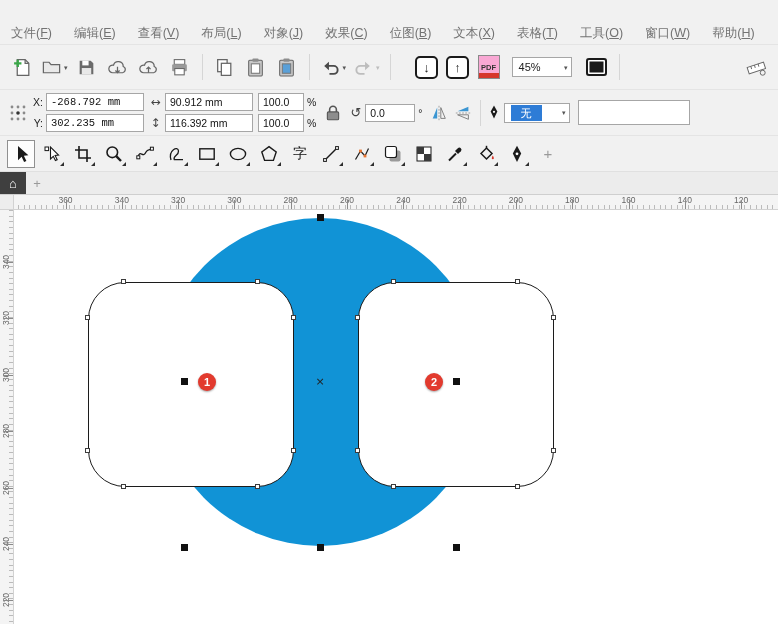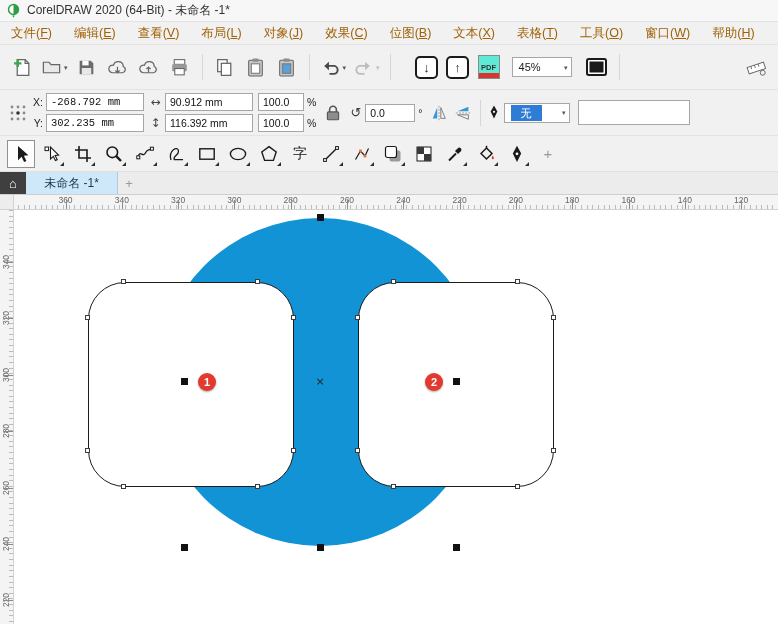--- a/index.html
+++ b/index.html
@@ -6,31 +6,31 @@
   html,body{background:#fff;}
   body{font-family:"Liberation Sans","DejaVu Sans",sans-serif;color:#222;}
   .app{position:relative;width:778px;height:624px;background:#F1F1F1;overflow:hidden;}
 
   
   .titlebar{position:absolute;left:0;top:0;width:778px;height:22px;background:#F7F7F7;border-bottom:1px solid #E2E2E2;display:flex;align-items:center;padding:0 6px;font-size:12px;color:#333;}
   .titlebar svg{width:15px;height:15px;margin-right:6px;}
 
   
   .menubar{position:absolute;left:0;top:22px;width:778px;height:22px;background:#F1F1F1;display:flex;align-items:center;font-size:12.5px;}
-  .menu-item{padding:0 11px;height:22px;line-height:22px;color:#a16207;cursor:default;}
+  .menu-item{padding:0 11px;height:22px;line-height:22px;color:#737373;cursor:default;}
   .menu-item u{text-decoration:underline;}
 
   
   .toolbar{position:absolute;left:0;top:44px;width:778px;height:45px;background:#F1F1F1;border-top:1px solid #E4E4E4;display:flex;align-items:center;padding:0 8px;gap:3px;}
   .tbtn{border:none;background:transparent;display:flex;align-items:center;justify-content:center;height:34px;min-width:28px;padding:0 2px;}
   .tbtn svg{width:21px;height:21px;}
   .caret{font-size:7px;color:#555;margin-left:2px;line-height:1;}
   .sep{width:1px;height:26px;background:#D6D6D6;margin:0 5px;display:inline-block;}
   .io{width:23px;height:23px;border:2.5px solid #1a1a1a;border-radius:5px;background:#fff;display:flex;align-items:center;justify-content:center;font-size:13px;font-weight:bold;color:#1a1a1a;}
-  .pdfbox{position:relative;width:22px;height:24px;border:1px solid #8a8a8a;background:#5eead4;display:flex;align-items:center;justify-content:center;}
+  .pdfbox{position:relative;width:22px;height:24px;border:1px solid #8a8a8a;background:#f9a8d4;display:flex;align-items:center;justify-content:center;}
   .pdfbox b{font-size:7.5px;color:#333;letter-spacing:0;}
   .pdfbox i{position:absolute;left:0;bottom:0;width:100%;height:5px;background:#D6372C;}
   .combo{display:flex;align-items:center;justify-content:space-between;border:1px solid #A6A6A6;background:#fff;height:20px;font-size:11px;padding:0 3px 0 6px;}
   .combo.zoom{width:60px;margin-left:6px;}
   .fsq{width:21px;height:18px;background:#1a1a1a;border-radius:3px;box-shadow:inset 0 0 0 2px #1a1a1a, inset 0 0 0 3.5px #fff;}
 
   
   .propbar{position:absolute;left:0;top:89px;width:778px;height:46px;background:#F1F1F1;border-top:1px solid #E4E4E4;display:flex;align-items:center;padding:0 6px;font-size:10.5px;}
   .pb-col{display:flex;flex-direction:column;gap:3px;margin-right:5px;}
   .pb-row{display:flex;align-items:center;gap:3px;height:18px;}
@@ -78,28 +78,20 @@
   .handle{position:absolute;width:7px;height:7px;background:#111;}
   .node{position:absolute;width:5px;height:5px;background:#fff;border:1px solid #3c3c3c;}
   .center-mark{position:absolute;font-size:11px;color:#222;transform:translate(-50%,-55%);font-family:"DejaVu Sans",sans-serif;}
   .badge{position:absolute;width:18px;height:18px;border-radius:50%;background:#E23A2E;color:#fff;font-size:11px;font-weight:bold;display:flex;align-items:center;justify-content:center;box-shadow:0 1px 2px rgba(0,0,0,.35);}
 </style>
 </head>
 <body>
 
 <div class="app">
 
-  <div class="titlebar">
-    <svg viewBox="0 0 16 16">
-        <circle cx="8" cy="7" r="5.3" fill="#fff" stroke="#2E9E46" stroke-width="1.6"></circle>
-        <path d="M8 1.7 A5.3 5.3 0 0 1 8 12.3 Z" fill="#2E9E46"></path>
-        <path d="M6.6 13.2 L8 15.8 L9.4 13.2 Z" fill="#2E9E46"></path>
-      </svg>
-    <span>CorelDRAW 2020 (64-Bit) - 未命名 -1*</span>
-  </div>
 
   <div class="menubar" id="menubar">
       <span class="menu-item">文件(<u>F</u>)</span>
       <span class="menu-item">编辑(<u>E</u>)</span>
       <span class="menu-item">查看(<u>V</u>)</span>
       <span class="menu-item">布局(<u>L</u>)</span>
       <span class="menu-item">对象(<u>J</u>)</span>
       <span class="menu-item">效果(<u>C</u>)</span>
       <span class="menu-item">位图(<u>B</u>)</span>
       <span class="menu-item">文本(<u>X</u>)</span>
@@ -400,23 +392,20 @@
         </svg>
       </button>
       <button class="tool">
         <span class="tplus">+</span>
       </button>
     </div>
 
   <div class="tabbar">
     <div class="home-tab">
         <span>⌂</span>
-      </div>
-    <div class="doc-tab">
-        <span>未命名 -1*</span>
       </div>
     <div class="newtab">
         <span>+</span>
       </div>
   </div>
 
   <div class="ruler-corner"></div>
   <div class="hruler" id="hruler">
       <span class="rlabel" style="left: 51.5px;">360</span>
       <i class="rtick" style="left: 51.5px;"></i>

